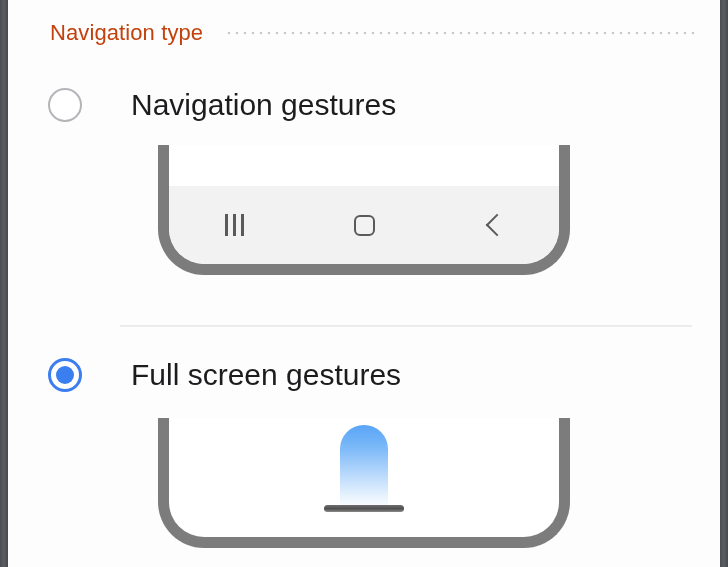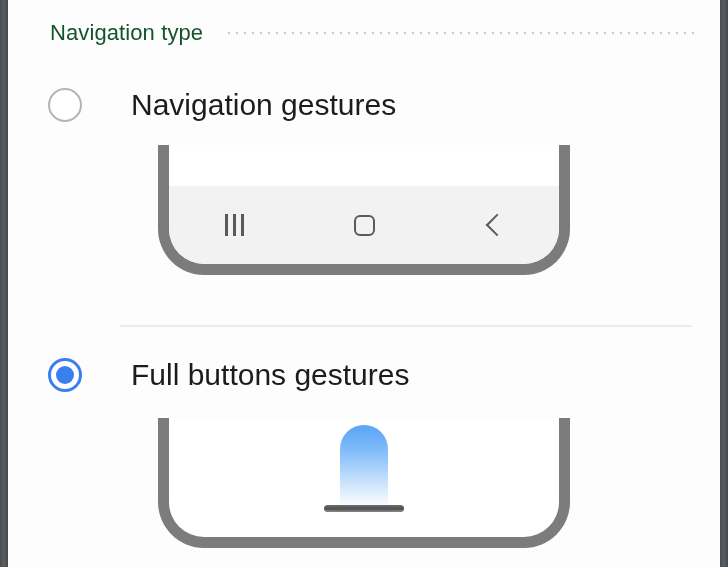--- a/index.html
+++ b/index.html
@@ -47,21 +47,21 @@
     position: absolute;
     left: 42px;
     top: 18px;
     right: 22px;
     height: 30px;
     display: flex;
     align-items: center;
   }
   #section-title {
     font-size: 22px;
-    color: #14532d;
+    color: #c2410c;
     letter-spacing: 0.1px;
     white-space: nowrap;
   }
   #header-dots {
     flex: 1;
     margin-left: 22px;
     height: 4px;
     background-image: radial-gradient(circle, #c3c5c8 0 1.4px, transparent 1.6px);
     background-size: 8px 4px;
     background-repeat: repeat-x;
@@ -277,21 +277,21 @@
           </div>
 
         </div>
       </div>
     </div>
 
     <div id="divider"></div>
 
     <div class="option-row" id="option-row-gestures">
       <div class="radio on"></div>
-      <div class="option-label">Full buttons gestures</div>
+      <div class="option-label">Full screen gestures</div>
     </div>
 
     <div class="illustration" id="illustration-gestures">
       <div class="phone-frame">
         <div id="gesture-graphic">
           <div id="gesture-swipe"></div>
           <div id="gesture-handle"></div>
           <div id="gesture-handle-space"></div>
         </div>
       </div>

